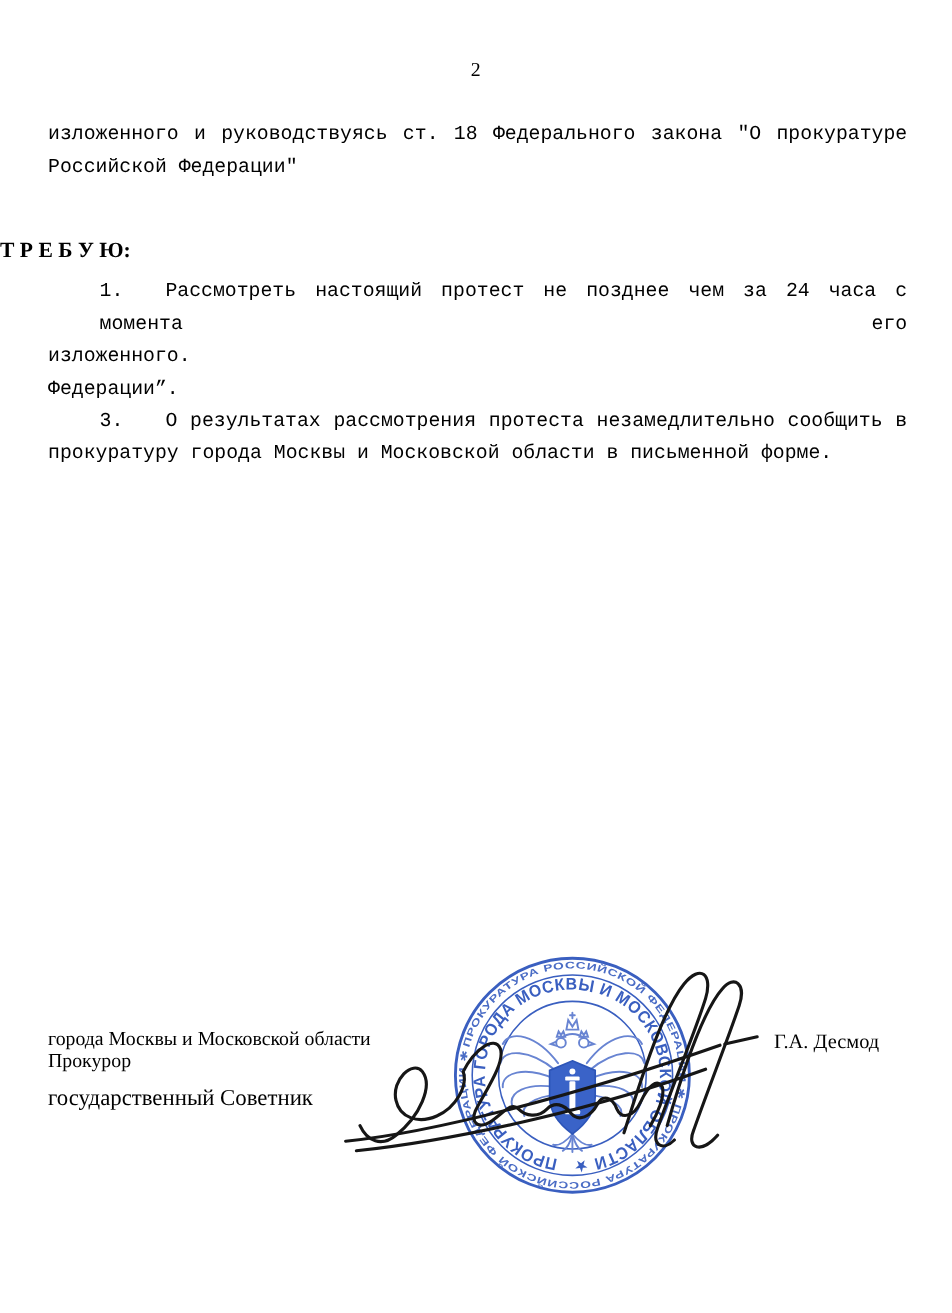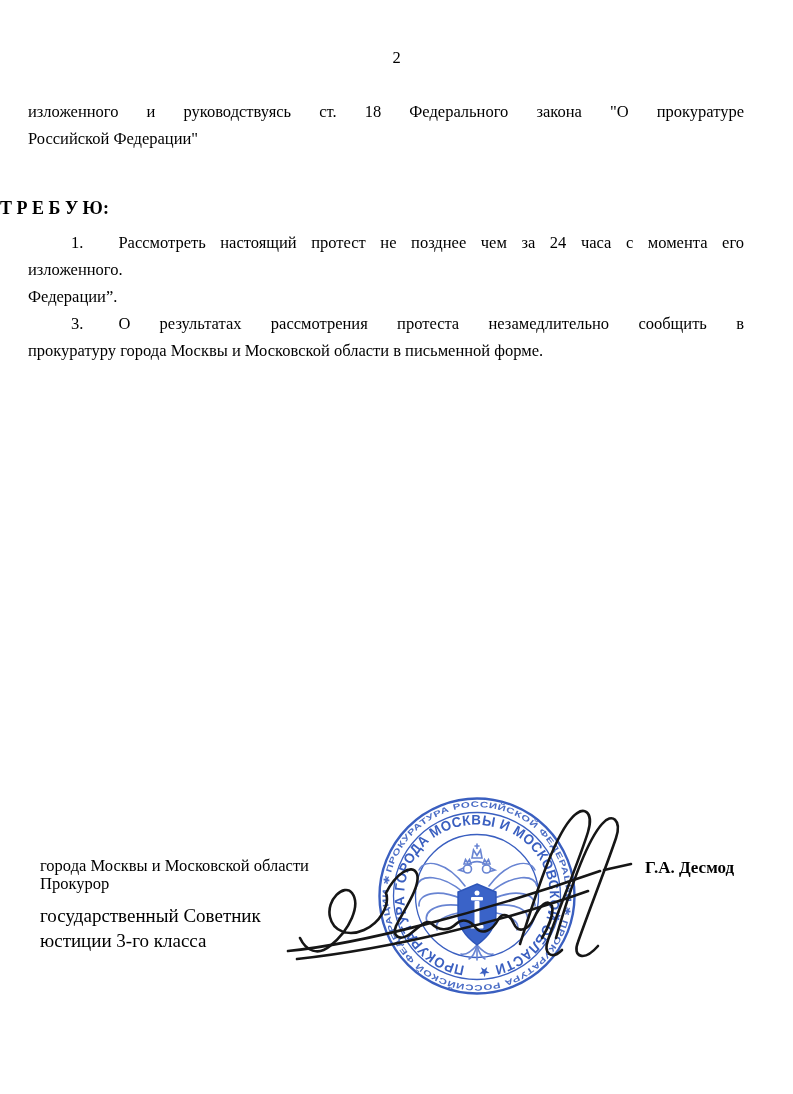--- a/index.html
+++ b/index.html
@@ -9,35 +9,35 @@
     background:#ffffff;
     font-family:"Liberation Serif","DejaVu Serif",serif;
     color:#000;
     overflow:hidden;
   }
   .abs{position:absolute;}
   .page-number{
     top:48px;left:0;width:100%;
     text-align:center;font-size:16.5px;
   }
-  .textcol{left:28px;width:716px;font-size:16.5px;line-height:27px;}
+  .textcol{left:40px;width:716px;font-size:16.5px;line-height:27px;font-family:Liberation Mono, monospace;}
   .intro{top:98px;}
   .jline{text-align:justify;text-align-last:justify;}
   .lline{text-align:left;}
   .heading{
     top:198px;left:0;width:100%;
     text-align:left;font-weight:bold;font-size:18px;
   }
   .list{top:229px;}
   .item-first{padding-left:43px;text-align:justify;text-align-last:justify;}
   .num{display:inline;}
   .tab{display:inline-block;width:35px;}
   .sig-role{left:40px;top:857px;font-size:16.5px;line-height:17.5px;}
   .sig-rank{left:40px;top:903px;font-size:19px;line-height:25px;}
-  .signer-name{left:645px;top:858px;font-size:17px;font-weight:bold;}
+  .signer-name{left:645px;top:858px;font-size:17px;}
   .stamp-svg{left:377px;top:796px;z-index:1;}
   .sign-svg{left:270px;top:780px;z-index:2;}
   .stamp-big-ring{font-family:"Liberation Sans","DejaVu Sans",sans-serif;font-weight:bold;font-size:14px;letter-spacing:.5px;}
   .stamp-small-ring{font-family:"Liberation Sans","DejaVu Sans",sans-serif;font-weight:bold;font-size:8px;letter-spacing:.4px;}
 </style>
 </head>
 <body>
 
 <div class="page">
 
@@ -72,21 +72,20 @@
 
   </div>
 
   <div class="abs sig-role">
     <div>города Москвы и Московской области</div>
     <div>Прокурор</div>
   </div>
 
   <div class="abs sig-rank">
     <div>государственный Советник</div>
-    <div>юстиции 3-го класса</div>
   </div>
 
   <div class="abs signer-name">Г.А. Десмод</div>
 
   <svg class="abs stamp-svg" width="200" height="200" viewBox="-100 -100 200 200" xmlns="http://www.w3.org/2000/svg">
     <defs>
       <path id="ringBig" d="M -12.3,69.9 A 71,71 0 1 1 12.3,-69.9 A 71,71 0 1 1 -12.3,69.9"></path>
       <path id="ringSmall" d="M -86,-23 A 89,89 0 1 1 86,23 A 89,89 0 1 1 -86,-23"></path>
     </defs>
 

